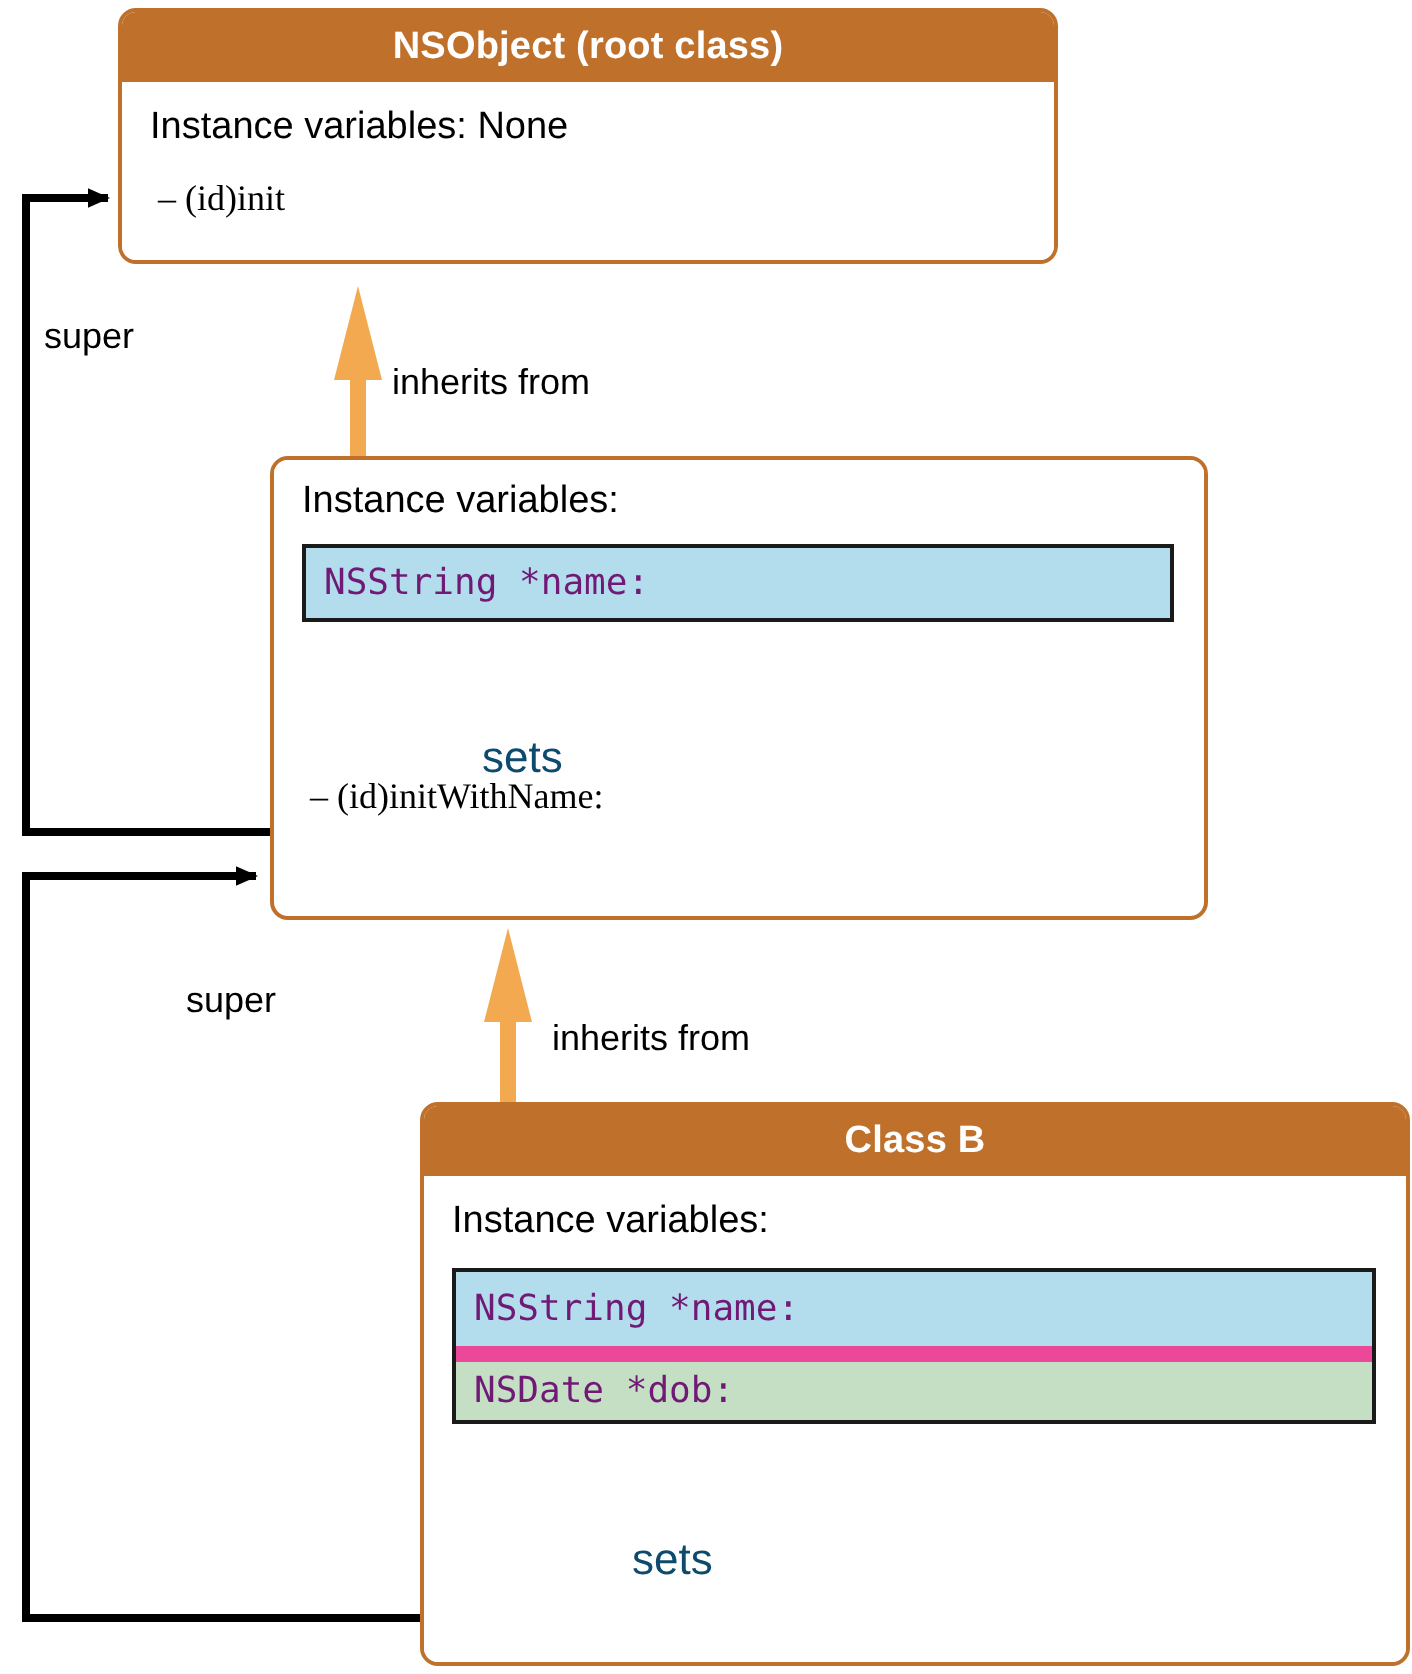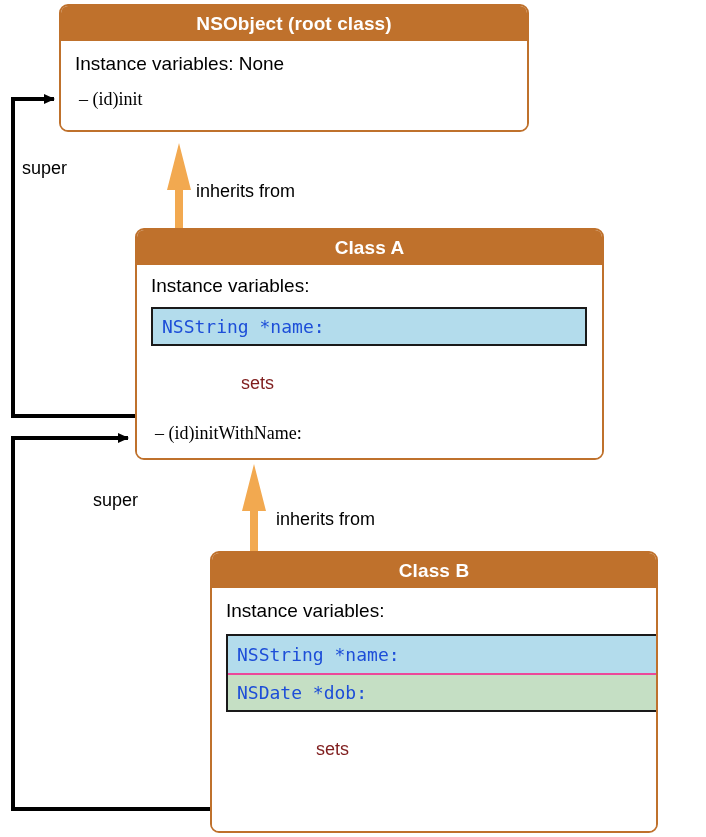--- a/index.html
+++ b/index.html
@@ -65,38 +65,39 @@
     box-sizing: border-box;
     border: 2px solid #1a1a1a;
   }
   .ivar-row {
     box-sizing: border-box;
     display: flex;
     align-items: center;
     padding-left: 9px;
     font-family: "DejaVu Sans Mono", monospace;
     font-size: 18px;
-    color: #1d4ed8;
+    color: #701a75;
     white-space: nowrap;
   }
   .ivar-row + .ivar-row {
-    border-top: 2px solid #ec4899;
+    border-top: 8px solid #ec4899;
   }
   .method-line {
     position: absolute;
     font-family: Liberation Serif, serif;
     font-size: 18px;
     color: #000000;
     white-space: nowrap;
   }
   .sets-label {
     position: absolute;
-    font-size: 18px;
-    color: #7f1d1d;
+    font-size: 22px;
+    color: #0c4a6e;
     white-space: nowrap;
+    margin-top: 28px;
   }
 
   
   .edge-label {
     position: absolute;
     font-size: 18px;
     color: #000000;
     white-space: nowrap;
     text-align: right;
   }
@@ -142,35 +143,34 @@
 
   <div class="class-box" id="box-nsobject" style="left:55px; top:4px; width:470px; height:128px;">
     <div class="class-header">NSObject (root class)</div>
     <div class="class-body">
       <div class="ivar-title" style="top:12px;">Instance variables: None</div>
       <div class="method-line" style="left:18px; top:48px;">– (id)init</div>
     </div>
   </div>
 
   <div class="class-box" id="box-class-a" style="left:131px; top:228px; width:469px; height:232px;">
-    <div class="class-header">Class A</div>
     <div class="class-body">
       <div class="ivar-title" style="top:10px;">Instance variables:</div>
 
       <div class="ivar-table" style="left:14px; top:42px; width:436px; height:39px;">
         <div class="ivar-row" style="height:100%; background:#b3dcec;">NSString *name:</div>
       </div>
 
       <div class="sets-label" style="left:104px; top:108px;">sets</div>
 
       <div class="method-line" style="left:18px; top:158px;">– (id)initWithName:</div>
     </div>
   </div>
 
-  <div class="class-box" id="box-class-b" style="left:206px; top:551px; width:448px; height:282px;">
+  <div class="class-box" id="box-class-b" style="left:206px; top:551px; width:495px; height:282px;">
     <div class="class-header">Class B</div>
     <div class="class-body">
       <div class="ivar-title" style="top:12px;">Instance variables:</div>
 
       <div class="ivar-table" style="left:14px; top:46px; width:462px; height:78px;">
         <div class="ivar-row" style="height:37px; background:#b3dcec;">NSString *name:</div>
         <div class="ivar-row" style="height:37px; background:#c5dfc4;">NSDate *dob:</div>
       </div>
 
       <div class="sets-label" style="left:104px; top:151px;">sets</div>

